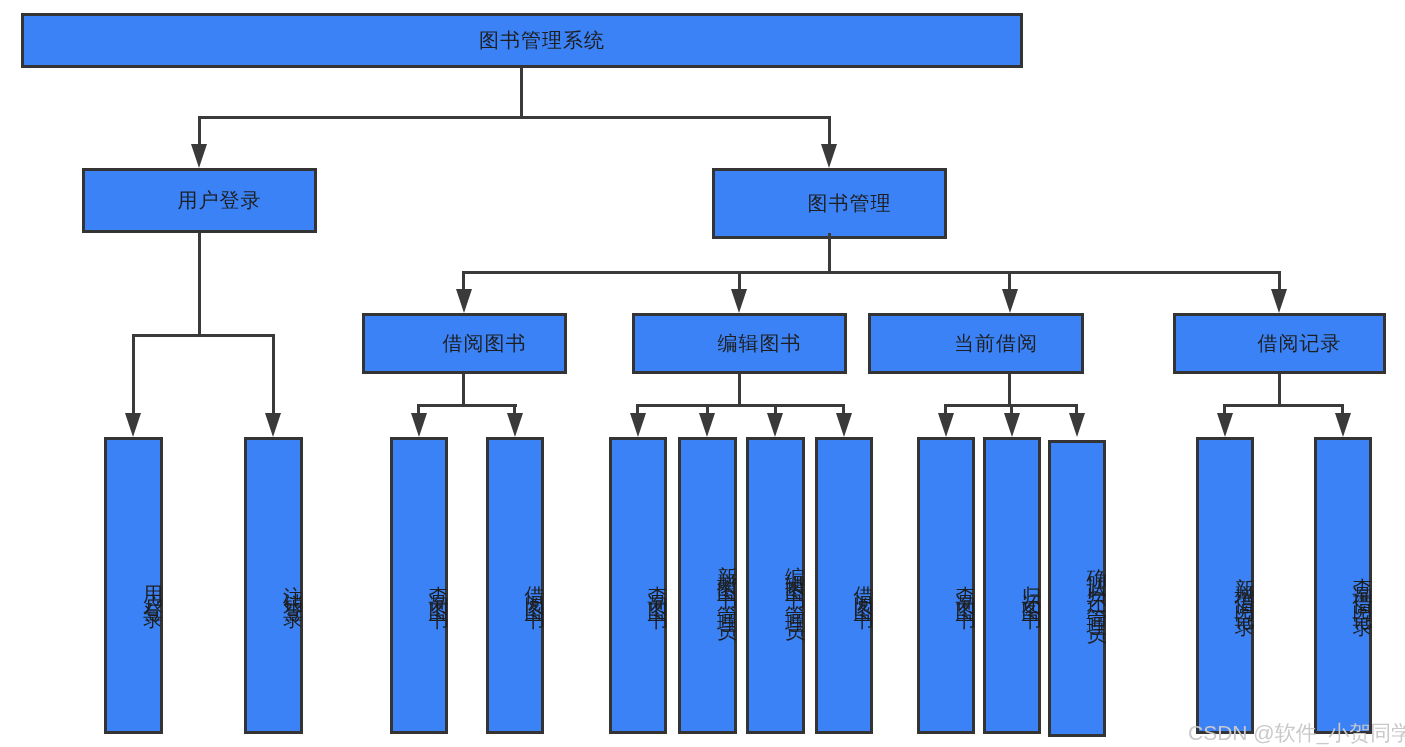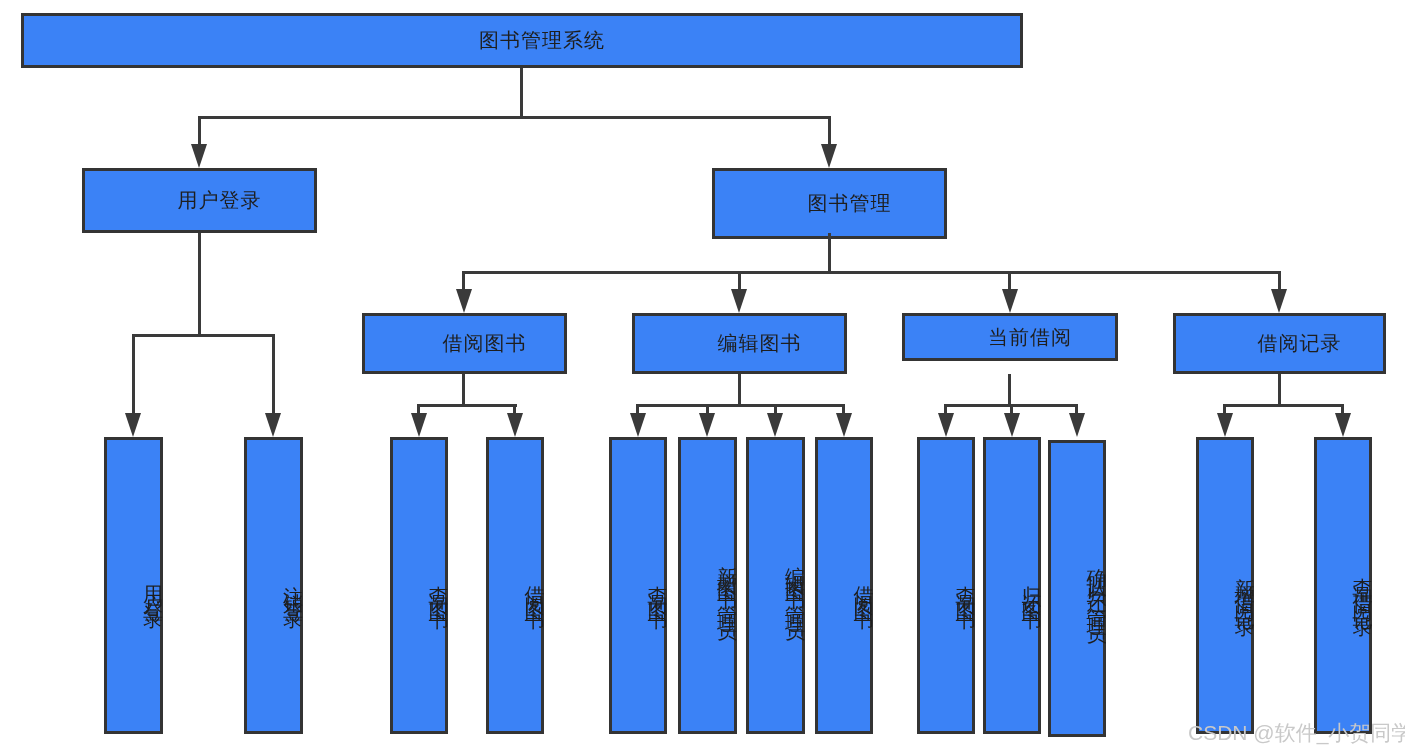--- a/index.html
+++ b/index.html
@@ -102,21 +102,21 @@
   <div class="arrow" style="left:456px;top:289px"></div>
   <div class="vline" style="left:738px;top:271px;height:20px"></div>
   <div class="arrow" style="left:731px;top:289px"></div>
   <div class="vline" style="left:1008px;top:271px;height:20px"></div>
   <div class="arrow" style="left:1002px;top:289px"></div>
   <div class="vline" style="left:1278px;top:271px;height:20px"></div>
   <div class="arrow" style="left:1271px;top:289px"></div>
 
   <div class="hbox" style="left:362px;top:313px;width:205px;height:61px">借阅图书</div>
   <div class="hbox" style="left:632px;top:313px;width:215px;height:61px">编辑图书</div>
-  <div class="hbox" style="left:902px;top:313px;width:216px;height:48px">当前借阅</div>
+  <div class="hbox" style="left:868px;top:313px;width:216px;height:61px">当前借阅</div>
   <div class="hbox" style="left:1173px;top:313px;width:213px;height:61px">借阅记录</div>
 
   <div class="vline" style="left:462px;top:374px;height:32px"></div>
   <div class="hline" style="left:417px;top:404px;width:100px"></div>
   <div class="vline" style="left:417px;top:404px;height:12px"></div>
   <div class="arrow" style="left:411px;top:413px"></div>
   <div class="vline" style="left:513px;top:404px;height:12px"></div>
   <div class="arrow" style="left:507px;top:413px"></div>
 
   <div class="vline" style="left:738px;top:374px;height:32px"></div>

